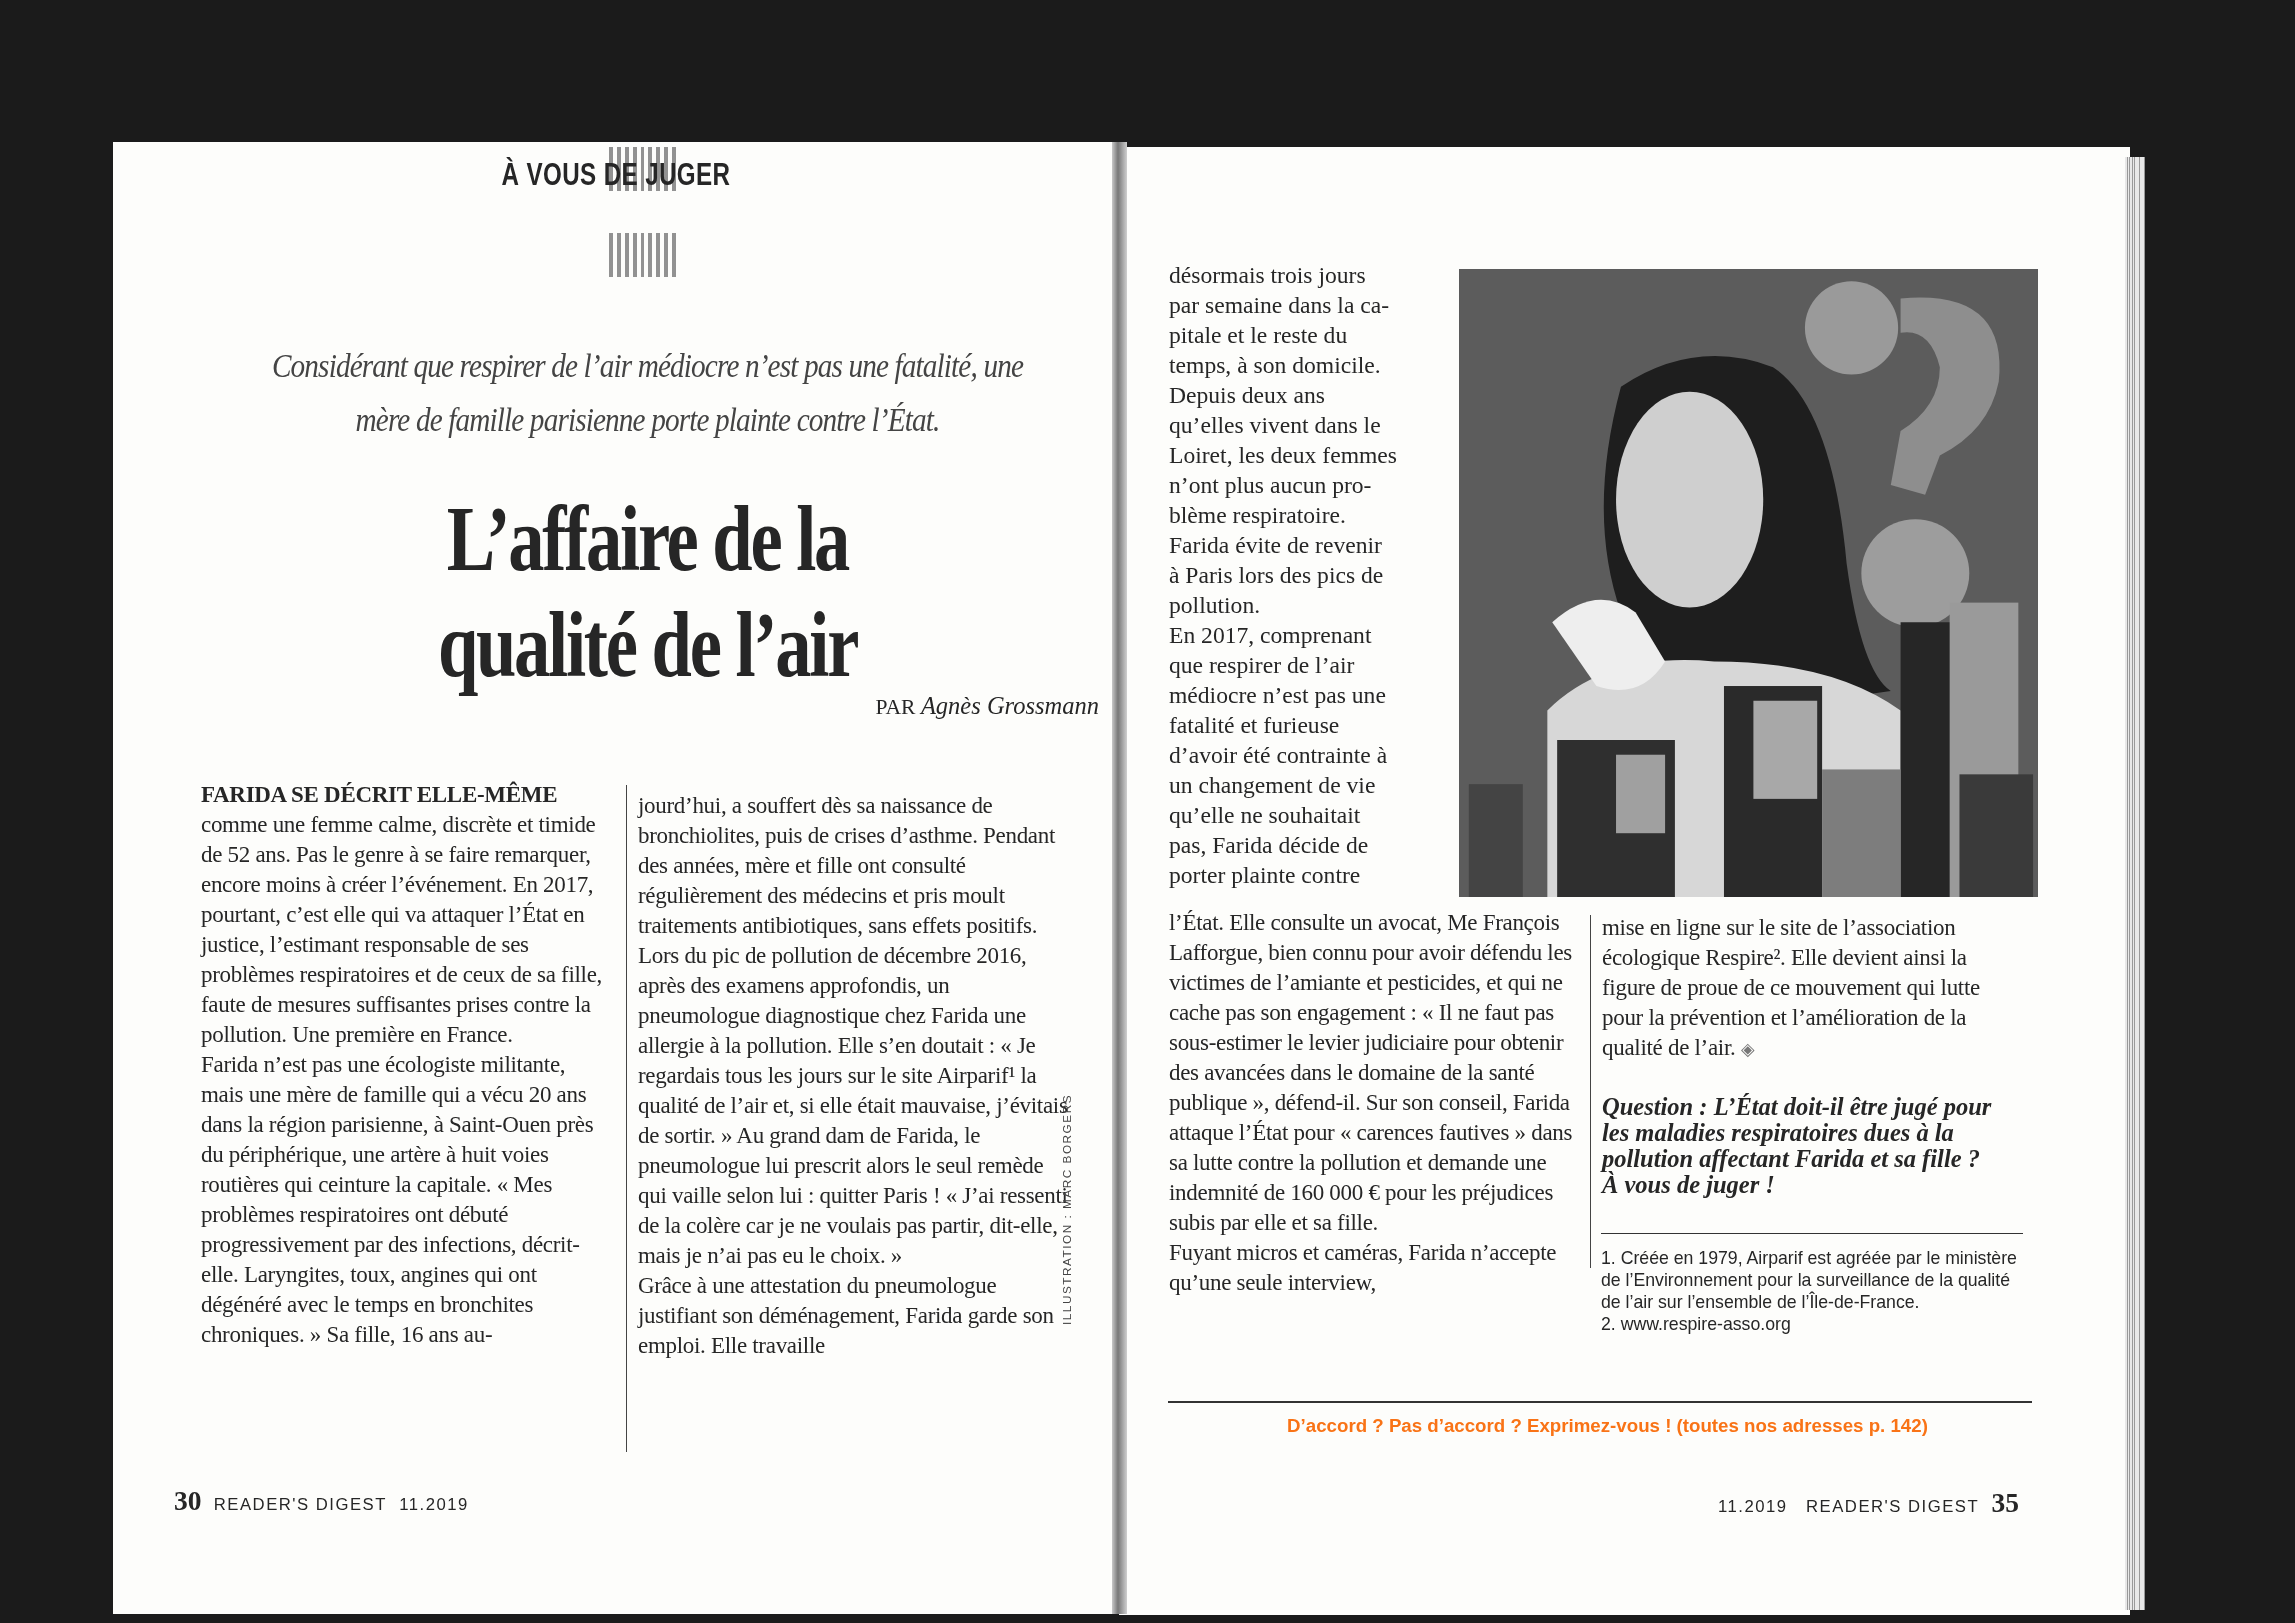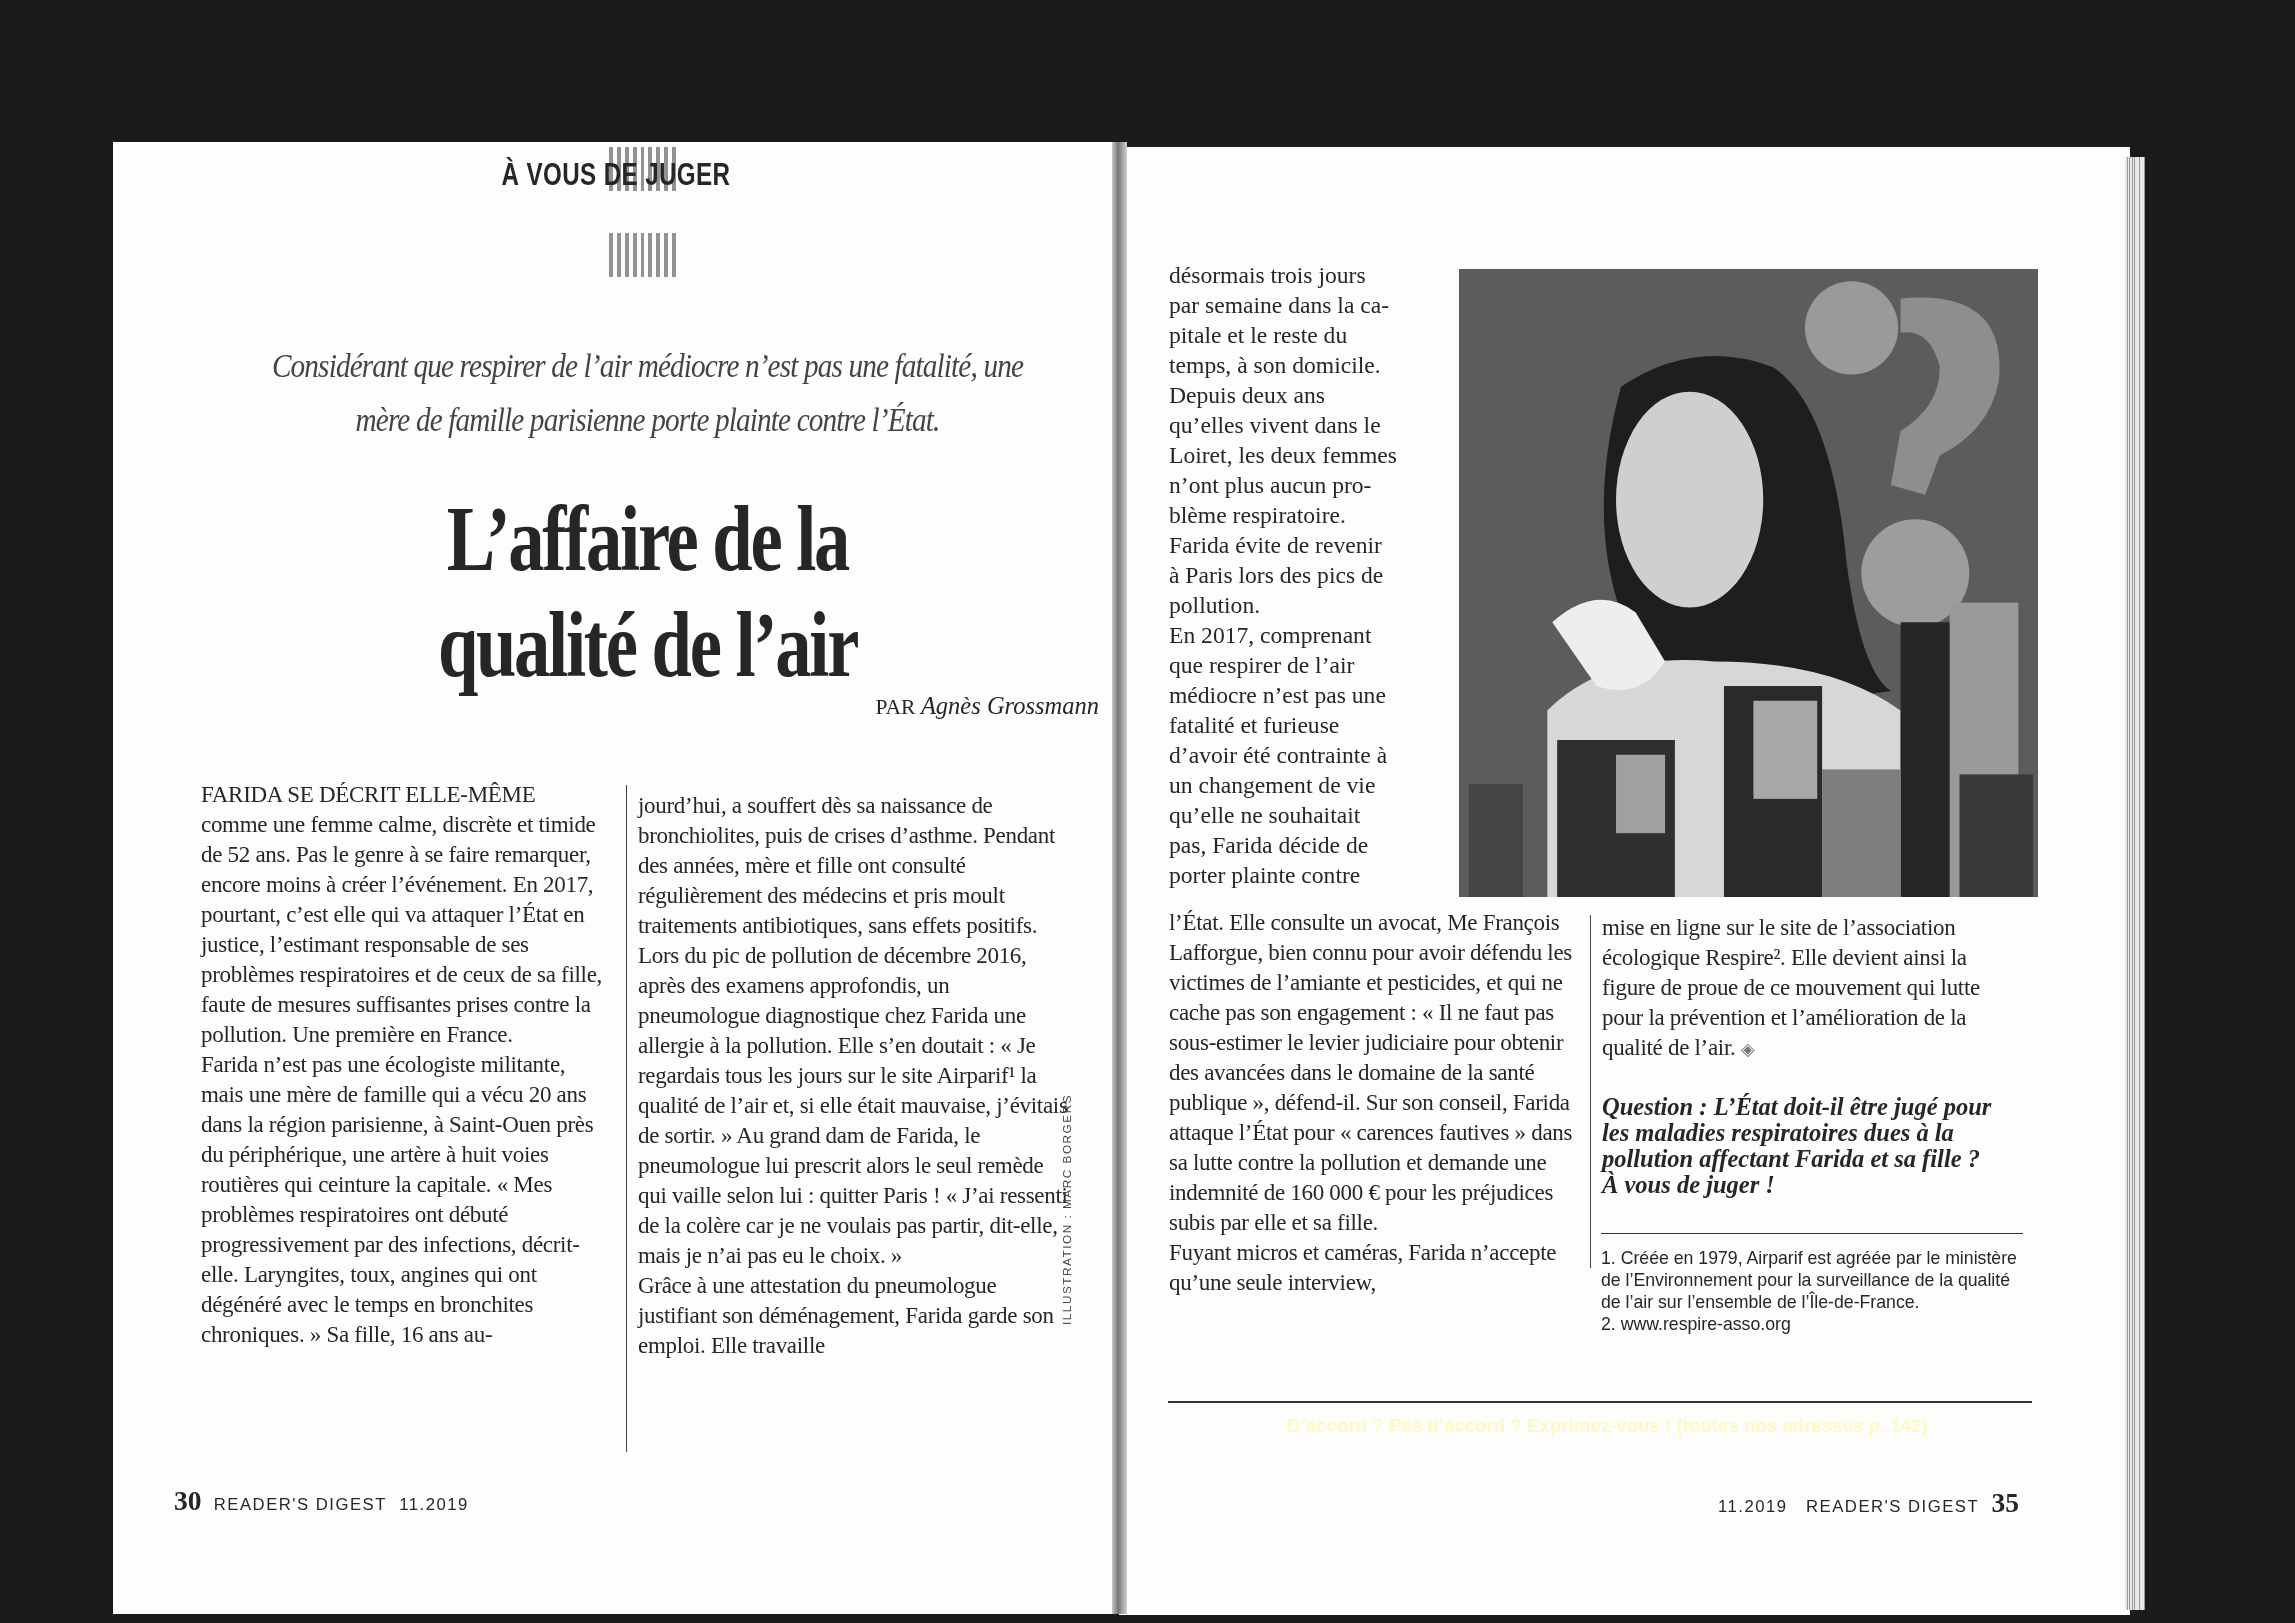--- a/index.html
+++ b/index.html
@@ -13,28 +13,28 @@
   .kicker{left:0;top:157px;width:100%;text-align:center;font-family:"Liberation Sans",sans-serif;font-weight:bold;font-size:31px;letter-spacing:0.5px;transform:scaleX(0.78);transform-origin:center;}
   .bars{position:absolute;left:609px;width:69px;height:44px;background:repeating-linear-gradient(90deg,#777 0 3.9px,transparent 3.9px 7.9px);opacity:.8;}
   .dek{left:206px;top:339px;width:883px;text-align:center;font-style:italic;font-size:34px;line-height:54px;color:#444;letter-spacing:-1px;transform:scaleX(0.86);transform-origin:center;}
   .headline{left:196px;top:486px;width:903px;text-align:center;font-weight:bold;font-size:93px;line-height:106px;letter-spacing:-2.9px;transform:scaleX(0.78);transform-origin:center;}
   .byline{left:196px;top:692px;width:903px;text-align:right;font-size:21.6px;}
   .byline .name{font-style:italic;font-size:24.5px;}
   .col{font-size:23px;line-height:30px;white-space:pre-line;letter-spacing:-0.3px;}
   .col1{left:201px;top:780px;width:407px;}
   .col2{left:638px;top:783px;width:432px;margin-top:8px;}
   .rule-v{position:absolute;width:1px;background:#444;}
-  .lead{font-weight:normal;margin-top:43px;}
+  .lead{font-weight:bold;margin-top:43px;}
   .col3{left:1169px;top:260px;width:304px;font-size:23.6px;line-height:30px;white-space:pre-line;}
   .col3b{left:1169px;top:908px;width:427px;}
   .col4{left:1602px;top:913px;width:422px;}
   .question{left:1602px;top:1094px;width:422px;font-style:italic;font-weight:bold;font-size:24.5px;line-height:26px;white-space:pre-line;}
   .hrule{position:absolute;height:1.5px;background:#333;}
   .notes{left:1601px;top:1247px;width:422px;font-family:"Liberation Sans",sans-serif;font-size:17.7px;line-height:22px;white-space:pre-line;}
-  .cta{left:1178px;top:1414px;width:859px;text-align:center;font-family:"Liberation Sans",sans-serif;font-weight:bold;font-size:18.7px;line-height:24.5px;color:#fef9c3;}
+  .cta{left:1178px;top:1414px;width:859px;text-align:center;font-family:"Liberation Sans",sans-serif;font-weight:bold;font-size:18.7px;line-height:24.5px;color:#f97316;}
   .cta em{font-style:italic;}
   .credit{left:1060px;top:1325px;font-family:"Liberation Sans",sans-serif;font-size:11.8px;letter-spacing:1.5px;color:#444;transform:rotate(-90deg);transform-origin:left top;white-space:nowrap;}
   .folio{font-family:"Liberation Sans",sans-serif;font-size:16.7px;letter-spacing:1.5px;}
   .folio .num{font-family:"Liberation Serif",serif;font-weight:bold;font-size:27.5px;letter-spacing:0;}
   .folio-left{left:174px;top:1485px;}
   .folio-right{left:1718px;top:1487px;}
   .illustration{left:1459px;top:269px;width:579px;height:628px;background:#5e5e5e;overflow:hidden;}
   .end-mark{font-size:17.7px;color:#777;}
 </style>
 </head>

